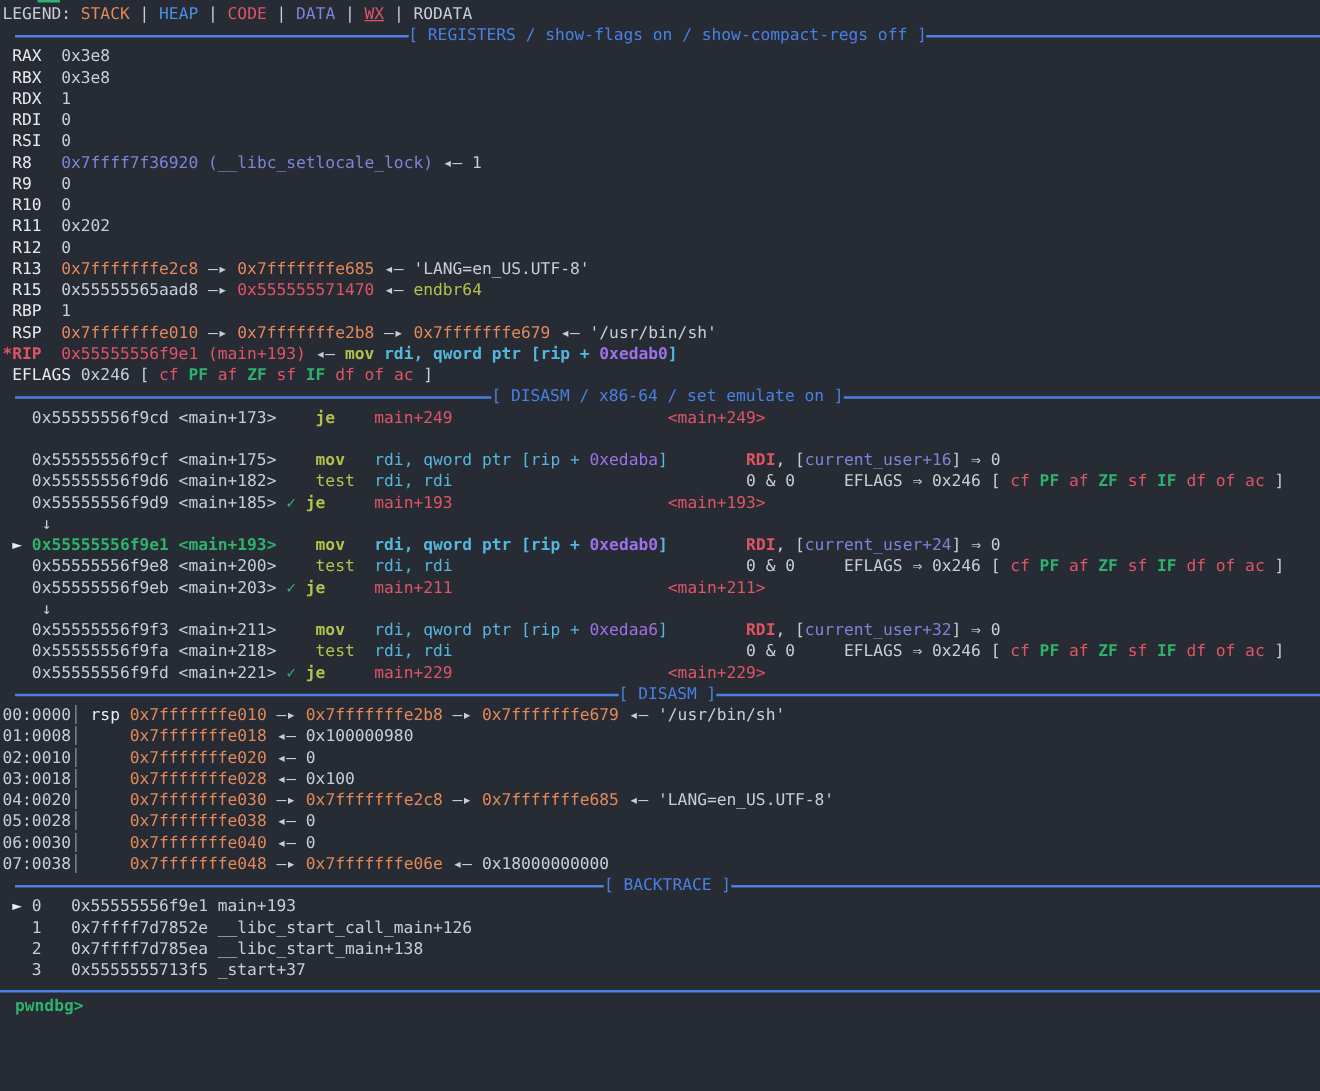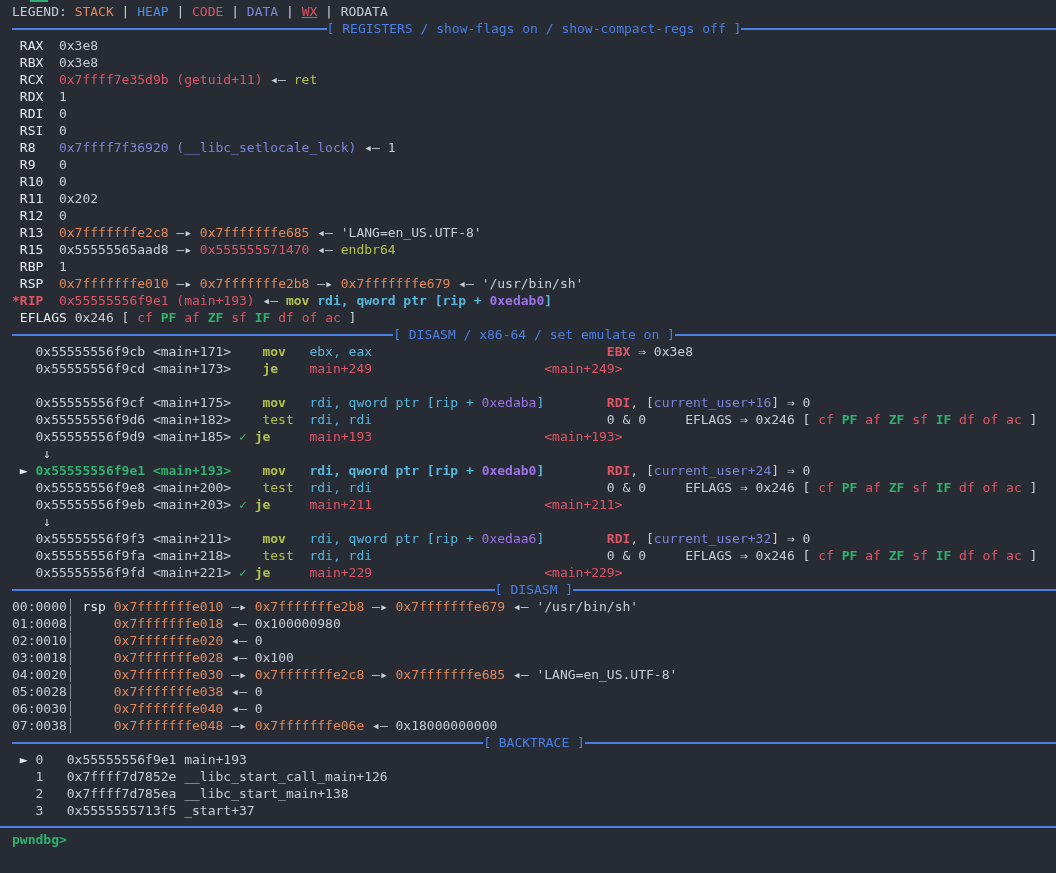--- a/index.html
+++ b/index.html
@@ -5,21 +5,21 @@
   :root{
     --bg:#272b34; --fg:#c9ced6; --bold:#e8ebf0; --blue:#4a80e4; --heap:#4a8fe4;
     --data:#7d85d8; --orange:#e2895c; --red:#e05566; --cyan:#55b7dd;
     --purple:#9d72e8; --green:#2eb26e; --yg:#b4c24b; --bar:#8a909a;
   }
   html,body{margin:0;padding:0;}
   body{width:1056px;height:873px;background:var(--bg);overflow:hidden;}
   #screen{position:relative;width:1056px;height:873px;
     font-family:"DejaVu Sans Mono",monospace;font-size:13px;line-height:17px;
     color:var(--fg);padding-top:3px;box-sizing:border-box;}
-  .row{height:17px;white-space:pre;padding-left:12px;overflow:hidden;}
+  .row{height:17px;white-space:pre;padding-left:2px;overflow:hidden;}
   .sep{height:17px;display:flex;align-items:center;color:var(--blue);white-space:pre;padding-left:12px;}
   .sep .ln{flex:1;border-top:2px solid var(--blue);height:0;}
   .sep .ttl{flex:none;}
   .hrline{border-top:2px solid var(--blue);height:0;margin-top:7px;margin-bottom:3px;}
   .c-fg{color:var(--fg);}
   .c-bold{color:var(--bold);font-weight:normal;}
   .c-red{color:var(--red);}
   .c-boldred{color:var(--red);font-weight:bold;}
   .c-orange{color:var(--orange);}
   .c-heap{color:var(--heap);}
@@ -40,37 +40,35 @@
 </head>
 <body>
 
 <div id="screen">
   <div id="fragment"></div>
   <div id="content">
       <div class="row"><span class="c-fg">LEGEND: </span><span class="c-orange">STACK</span><span class="c-fg"> | </span><span class="c-heap">HEAP</span><span class="c-fg"> | </span><span class="c-red">CODE</span><span class="c-fg"> | </span><span class="c-data">DATA</span><span class="c-fg"> | </span><span class="c-wx">WX</span><span class="c-fg"> | </span><span class="c-fg">RODATA</span></div>
       <div class="sep"><i class="ln"></i><span class="ttl">[ REGISTERS / show-flags on / show-compact-regs off ]</span><i class="ln"></i></div>
       <div class="row"><span class="c-bold"> RAX  </span><span class="c-fg">0x3e8</span></div>
       <div class="row"><span class="c-bold"> RBX  </span><span class="c-fg">0x3e8</span></div>
-      <div class="row"><span class="c-bold"> RCX  </span><span class="c-red">0x7ffff7e35d9b (getuid+11)</span><span class="c-fg"> ◂— </span><span class="c-yg">ret</span></div>
       <div class="row"><span class="c-bold"> RDX  </span><span class="c-fg">1</span></div>
       <div class="row"><span class="c-bold"> RDI  </span><span class="c-fg">0</span></div>
       <div class="row"><span class="c-bold"> RSI  </span><span class="c-fg">0</span></div>
       <div class="row"><span class="c-bold"> R8   </span><span class="c-data">0x7ffff7f36920 (__libc_setlocale_lock)</span><span class="c-fg"> ◂— 1</span></div>
       <div class="row"><span class="c-bold"> R9   </span><span class="c-fg">0</span></div>
       <div class="row"><span class="c-bold"> R10  </span><span class="c-fg">0</span></div>
       <div class="row"><span class="c-bold"> R11  </span><span class="c-fg">0x202</span></div>
       <div class="row"><span class="c-bold"> R12  </span><span class="c-fg">0</span></div>
       <div class="row"><span class="c-bold"> R13  </span><span class="c-orange">0x7fffffffe2c8</span><span class="c-fg"> —▸ </span><span class="c-orange">0x7fffffffe685</span><span class="c-fg"> ◂— 'LANG=en_US.UTF-8'</span></div>
       <div class="row"><span class="c-bold"> R15  </span><span class="c-fg">0x55555565aad8 —▸ </span><span class="c-red">0x555555571470</span><span class="c-fg"> ◂— </span><span class="c-yg">endbr64</span></div>
       <div class="row"><span class="c-bold"> RBP  </span><span class="c-fg">1</span></div>
       <div class="row"><span class="c-bold"> RSP  </span><span class="c-orange">0x7fffffffe010</span><span class="c-fg"> —▸ </span><span class="c-orange">0x7fffffffe2b8</span><span class="c-fg"> —▸ </span><span class="c-orange">0x7fffffffe679</span><span class="c-fg"> ◂— '/usr/bin/sh'</span></div>
       <div class="row"><span class="c-boldred">*RIP  </span><span class="c-red">0x55555556f9e1 (main+193)</span><span class="c-fg"> ◂— </span><span class="c-boldyg">mov</span><span class="c-fg"> </span><span class="c-boldcyan">rdi, qword ptr [rip + </span><span class="c-boldpurple">0xedab0</span><span class="c-boldcyan">]</span></div>
       <div class="row"><span class="c-bold"> EFLAGS </span><span class="c-fg">0x246 [ </span><span class="c-red">cf </span><span class="c-boldgreen">PF </span><span class="c-red">af </span><span class="c-boldgreen">ZF </span><span class="c-red">sf </span><span class="c-boldgreen">IF </span><span class="c-red">df </span><span class="c-red">of </span><span class="c-red">ac</span><span class="c-fg"> ]</span></div>
       <div class="sep"><i class="ln"></i><span class="ttl">[ DISASM / x86-64 / set emulate on ]</span><i class="ln"></i></div>
-      <div class="row"><span class="c-fg">   0x55555556f9cb &lt;main+171&gt;    </span><span class="c-boldyg">mov</span><span class="c-fg">   </span><span class="c-cyan">ebx, eax</span><span class="c-fg">                              </span><span class="c-boldred">EBX</span><span class="c-fg"> ⇒ 0x3e8</span></div>
       <div class="row"><span class="c-fg">   0x55555556f9cd &lt;main+173&gt;    </span><span class="c-boldyg">je</span><span class="c-fg">    </span><span class="c-red">main+249</span><span class="c-fg">                      </span><span class="c-red">&lt;main+249&gt;</span></div>
       <div class="row"><span class="c-fg"> </span></div>
       <div class="row"><span class="c-fg">   0x55555556f9cf &lt;main+175&gt;    </span><span class="c-boldyg">mov</span><span class="c-fg">   </span><span class="c-cyan">rdi, qword ptr [rip + </span><span class="c-purple">0xedaba</span><span class="c-cyan">]</span><span class="c-fg">        </span><span class="c-boldred">RDI</span><span class="c-fg">, [</span><span class="c-data">current_user+16</span><span class="c-fg">] ⇒ 0</span></div>
       <div class="row"><span class="c-fg">   0x55555556f9d6 &lt;main+182&gt;    </span><span class="c-yg">test</span><span class="c-fg">  </span><span class="c-cyan">rdi, rdi</span><span class="c-fg">                              </span><span class="c-fg">0 &amp; 0     </span><span class="c-fg">EFLAGS ⇒ 0x246 [ </span><span class="c-red">cf </span><span class="c-boldgreen">PF </span><span class="c-red">af </span><span class="c-boldgreen">ZF </span><span class="c-red">sf </span><span class="c-boldgreen">IF </span><span class="c-red">df </span><span class="c-red">of </span><span class="c-red">ac</span><span class="c-fg"> ]</span></div>
       <div class="row"><span class="c-fg">   0x55555556f9d9 &lt;main+185&gt; </span><span class="c-green">✓</span><span class="c-fg"> </span><span class="c-boldyg">je</span><span class="c-fg">     </span><span class="c-red">main+193</span><span class="c-fg">                      </span><span class="c-red">&lt;main+193&gt;</span></div>
       <div class="row"><span class="c-fg">    ↓</span></div>
       <div class="row"><span class="c-fg"> </span><span class="c-bold">►</span><span class="c-fg"> </span><span class="c-boldgreen">0x55555556f9e1 &lt;main+193&gt;</span><span class="c-fg">    </span><span class="c-boldyg">mov</span><span class="c-fg">   </span><span class="c-boldcyan">rdi, qword ptr [rip + </span><span class="c-boldpurple">0xedab0</span><span class="c-boldcyan">]</span><span class="c-fg">        </span><span class="c-boldred">RDI</span><span class="c-fg">, [</span><span class="c-data">current_user+24</span><span class="c-fg">] ⇒ 0</span></div>
       <div class="row"><span class="c-fg">   0x55555556f9e8 &lt;main+200&gt;    </span><span class="c-yg">test</span><span class="c-fg">  </span><span class="c-cyan">rdi, rdi</span><span class="c-fg">                              </span><span class="c-fg">0 &amp; 0     </span><span class="c-fg">EFLAGS ⇒ 0x246 [ </span><span class="c-red">cf </span><span class="c-boldgreen">PF </span><span class="c-red">af </span><span class="c-boldgreen">ZF </span><span class="c-red">sf </span><span class="c-boldgreen">IF </span><span class="c-red">df </span><span class="c-red">of </span><span class="c-red">ac</span><span class="c-fg"> ]</span></div>
       <div class="row"><span class="c-fg">   0x55555556f9eb &lt;main+203&gt; </span><span class="c-green">✓</span><span class="c-fg"> </span><span class="c-boldyg">je</span><span class="c-fg">     </span><span class="c-red">main+211</span><span class="c-fg">                      </span><span class="c-red">&lt;main+211&gt;</span></div>
       <div class="row"><span class="c-fg">    ↓</span></div>

